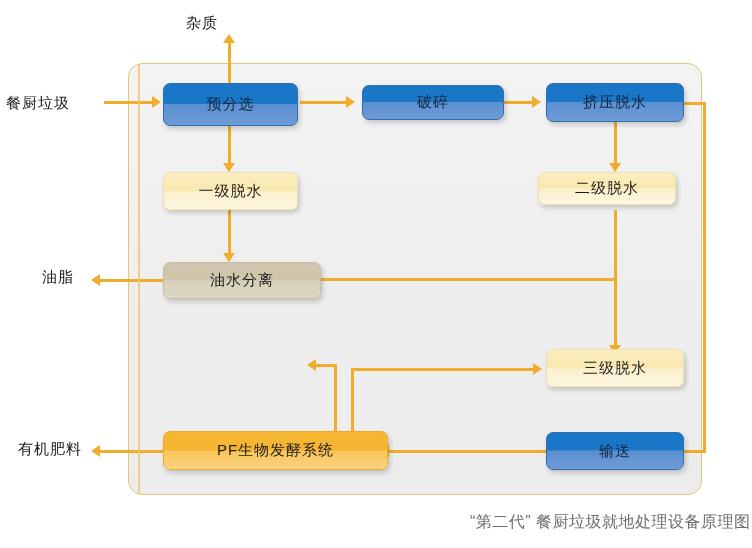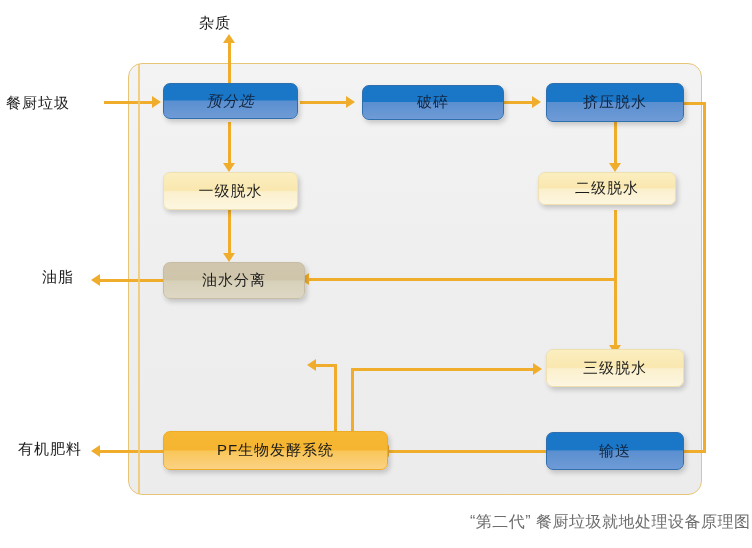--- a/index.html
+++ b/index.html
@@ -84,21 +84,21 @@
     z-index:7;
   }
 </style>
 </head>
 <body>
 
 <div id="stage">
 
   <div class="panel"></div>
 
-  <div class="olabel" style="left:199px;top:14px;">杂质</div>
+  <div class="olabel" style="left:186px;top:14px;">杂质</div>
 
   <div class="olabel" style="left:6px;top:94px;">餐厨垃圾</div>
 
   <div class="olabel" style="left:42px;top:268px;">油脂</div>
 
   <div class="olabel" style="left:18px;top:440px;text-align:right;">有机肥料</div>
 
   <div class="h" style="left:104px;top:101px;width:50px;"></div>
   <div class="arw r" style="left:152px;top:96px;"></div>
 
@@ -142,41 +142,41 @@
   <div class="v" style="left:334px;top:364px;height:68px;"></div>
   <div class="h" style="left:316px;top:364px;width:21px;"></div>
   <div class="arw l" style="left:307px;top:359px;"></div>
 
   <div class="v" style="left:351px;top:368px;height:64px;"></div>
   <div class="h" style="left:351px;top:368px;width:185px;"></div>
   <div class="arw r" style="left:533px;top:363px;"></div>
 
   <div class="vthin" style="left:138px;top:64px;height:430px;background:#f0c96f;opacity:.85;"></div>
 
-  <div class="node blue" style="left:163px;top:83px;width:135px;height:36px;font-style:italic;">
+  <div class="node blue" style="left:163px;top:83px;width:135px;height:43px;">
     <span>预分选</span>
   </div>
 
   <div class="node blue" style="left:362px;top:85px;width:142px;height:35px;">
     <span>破碎</span>
   </div>
 
   <div class="node blue" style="left:546px;top:83px;width:138px;height:39px;font-family:Liberation Mono, monospace;">
     <span>挤压脱水</span>
   </div>
 
   <div class="node cream" style="left:163px;top:172px;width:135px;height:38px;">
     <span>一级脱水</span>
   </div>
 
   <div class="node cream" style="left:538px;top:172px;width:138px;height:33px;">
     <span>二级脱水</span>
   </div>
 
-  <div class="node taupe" style="left:163px;top:262px;width:142px;height:37px;">
+  <div class="node taupe" style="left:163px;top:262px;width:158px;height:37px;">
     <span>油水分离</span>
   </div>
 
 
   <div class="node cream" style="left:546px;top:349px;width:138px;height:38px;">
     <span>三级脱水</span>
   </div>
 
   <div class="node blue" style="left:546px;top:432px;width:138px;height:38px;">
     <span>输送</span>

